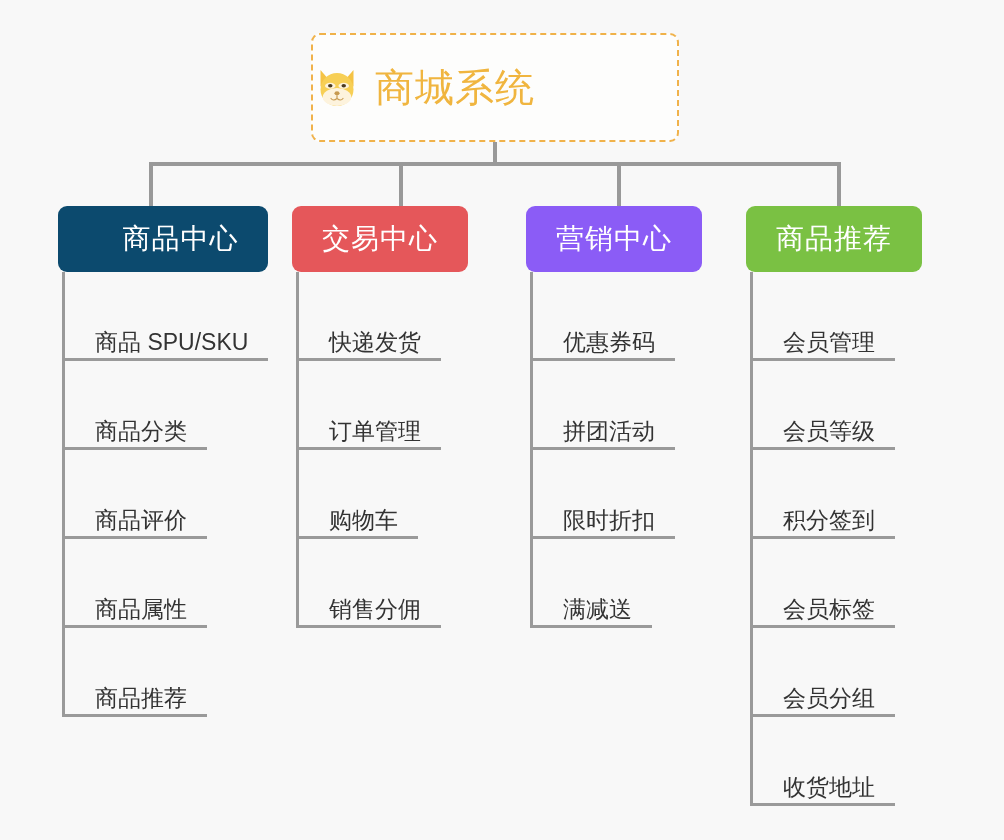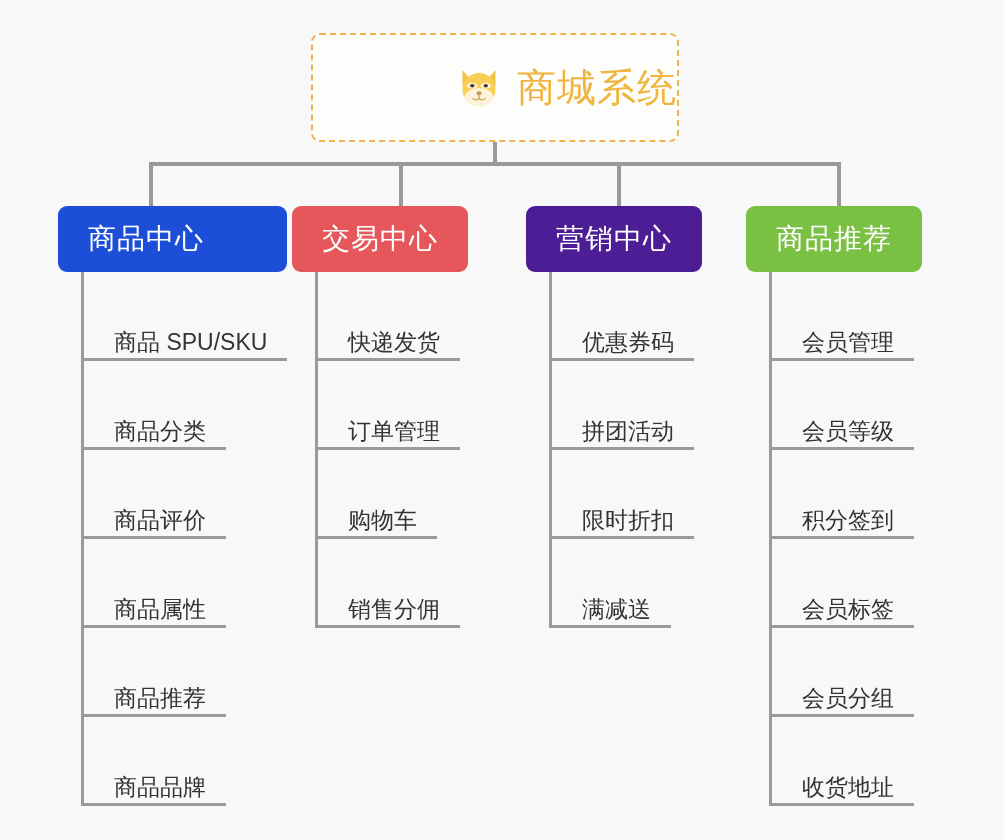--- a/index.html
+++ b/index.html
@@ -25,21 +25,21 @@
     position: absolute;
     left: 311px;
     top: 33px;
     width: 368px;
     height: 109px;
     background: #fdfdfc;
     border: 2px dashed #f0b24a;
     border-radius: 9px;
     display: flex;
     align-items: center;
-    justify-content: flex-end;
+    justify-content: flex-start;
     gap: 14px;
   }
 
   .root-emoji {
     font-size: 42px;
     line-height: 1;
     width: 48px;
     height: 48px;
     display: block;
   }
@@ -93,21 +93,21 @@
     align-items: center;
     padding: 0 30px;
     color: #ffffff;
     font-size: 28px;
     letter-spacing: 1px;
     white-space: nowrap;
   }
 
   .leaf-list {
     position: relative;
-    margin-left: 23px;
+    margin-left: 4px;
     border-left: 3px solid #9a9a9a;
     padding-top: 0;
   }
 
   .leaf-item {
     position: relative;
     height: 89px;
     display: flex;
     align-items: flex-end;
     padding-left: 30px;
@@ -161,21 +161,21 @@
   </div>
 
   <div class="root-stem"></div>
   <div class="branch-bar"></div>
   <div class="branch-drop" style="left:149px;"></div>
   <div class="branch-drop" style="left:399px;"></div>
   <div class="branch-drop" style="left:617px;"></div>
   <div class="branch-drop" style="left:837px;"></div>
 
   <div class="column col-0">
-    <div class="column-header" style="background:#1d4ed8;">
+    <div class="column-header" style="background:#0c4a6e;justify-content:flex-end;">
       <span>商品中心</span>
     </div>
     <div class="leaf-list">
       <div class="leaf-item">
         <span class="leaf-label">商品 SPU/SKU</span>
         <span class="leaf-rule" style="width: 206.375px;"></span>
       </div>
       <div class="leaf-item">
         <span class="leaf-label">商品分类</span>
         <span class="leaf-rule" style="width: 145px;"></span>
@@ -183,24 +183,20 @@
       <div class="leaf-item">
         <span class="leaf-label">商品评价</span>
         <span class="leaf-rule" style="width: 145px;"></span>
       </div>
       <div class="leaf-item">
         <span class="leaf-label">商品属性</span>
         <span class="leaf-rule" style="width: 145px;"></span>
       </div>
       <div class="leaf-item">
         <span class="leaf-label">商品推荐</span>
-        <span class="leaf-rule" style="width: 145px;"></span>
-      </div>
-      <div class="leaf-item">
-        <span class="leaf-label">商品品牌</span>
         <span class="leaf-rule" style="width: 145px;"></span>
       </div>
     </div>
   </div>
 
   <div class="column col-1">
     <div class="column-header" style="background:#e5575a;">
       <span>交易中心</span>
     </div>
     <div class="leaf-list">
@@ -217,21 +213,21 @@
         <span class="leaf-rule" style="width: 122px;"></span>
       </div>
       <div class="leaf-item">
         <span class="leaf-label">销售分佣</span>
         <span class="leaf-rule" style="width: 145px;"></span>
       </div>
     </div>
   </div>
 
   <div class="column col-2">
-    <div class="column-header" style="background:#4c1d95;">
+    <div class="column-header" style="background:#8b5cf6;">
       <span>营销中心</span>
     </div>
     <div class="leaf-list">
       <div class="leaf-item">
         <span class="leaf-label">优惠券码</span>
         <span class="leaf-rule" style="width: 145px;"></span>
       </div>
       <div class="leaf-item">
         <span class="leaf-label">拼团活动</span>
         <span class="leaf-rule" style="width: 145px;"></span>

